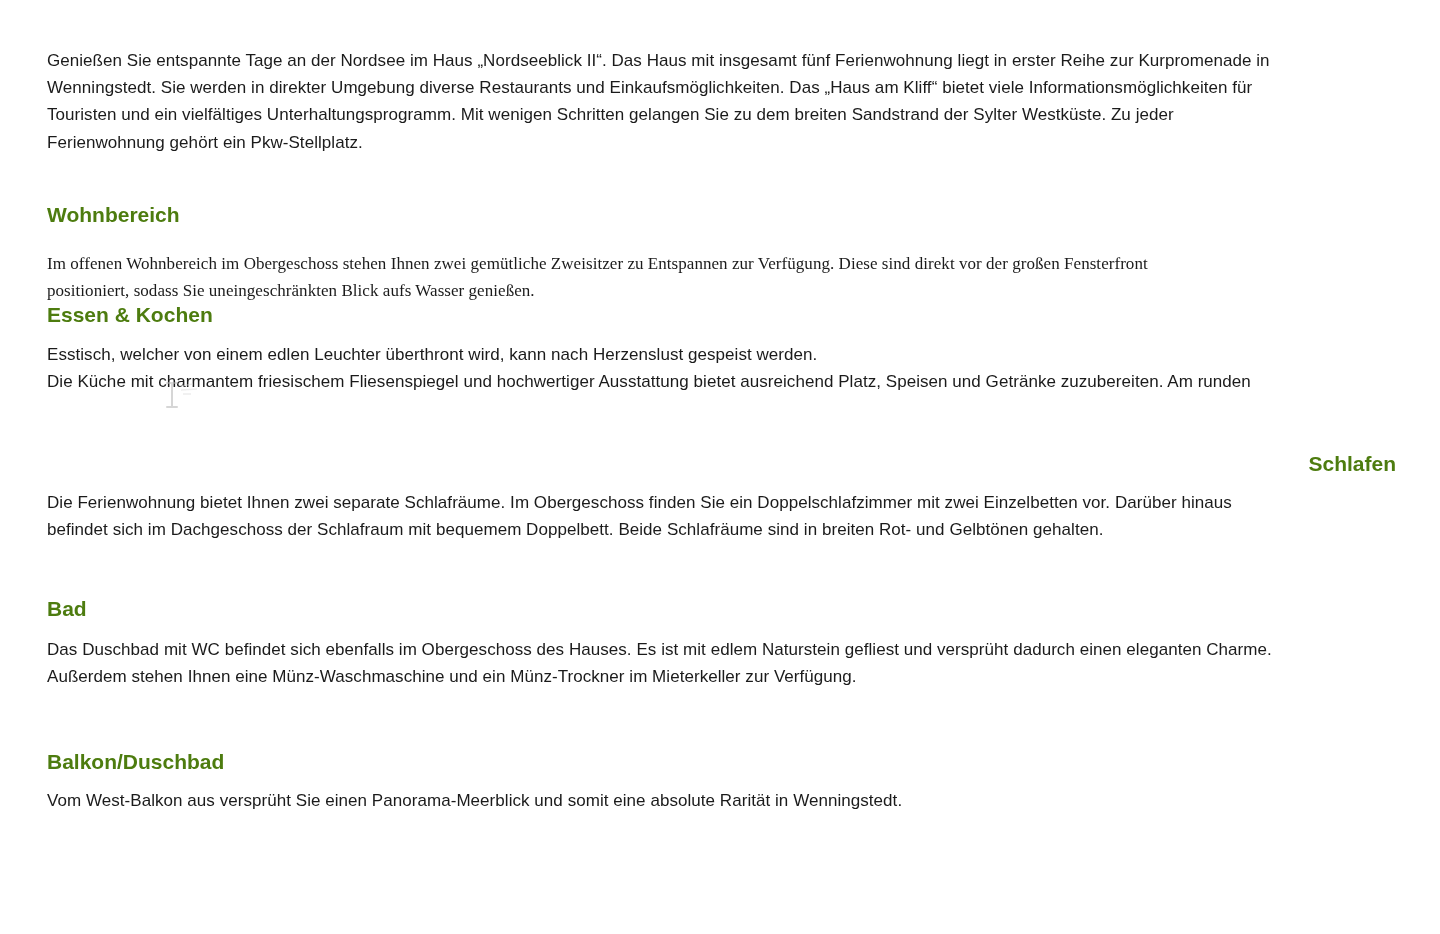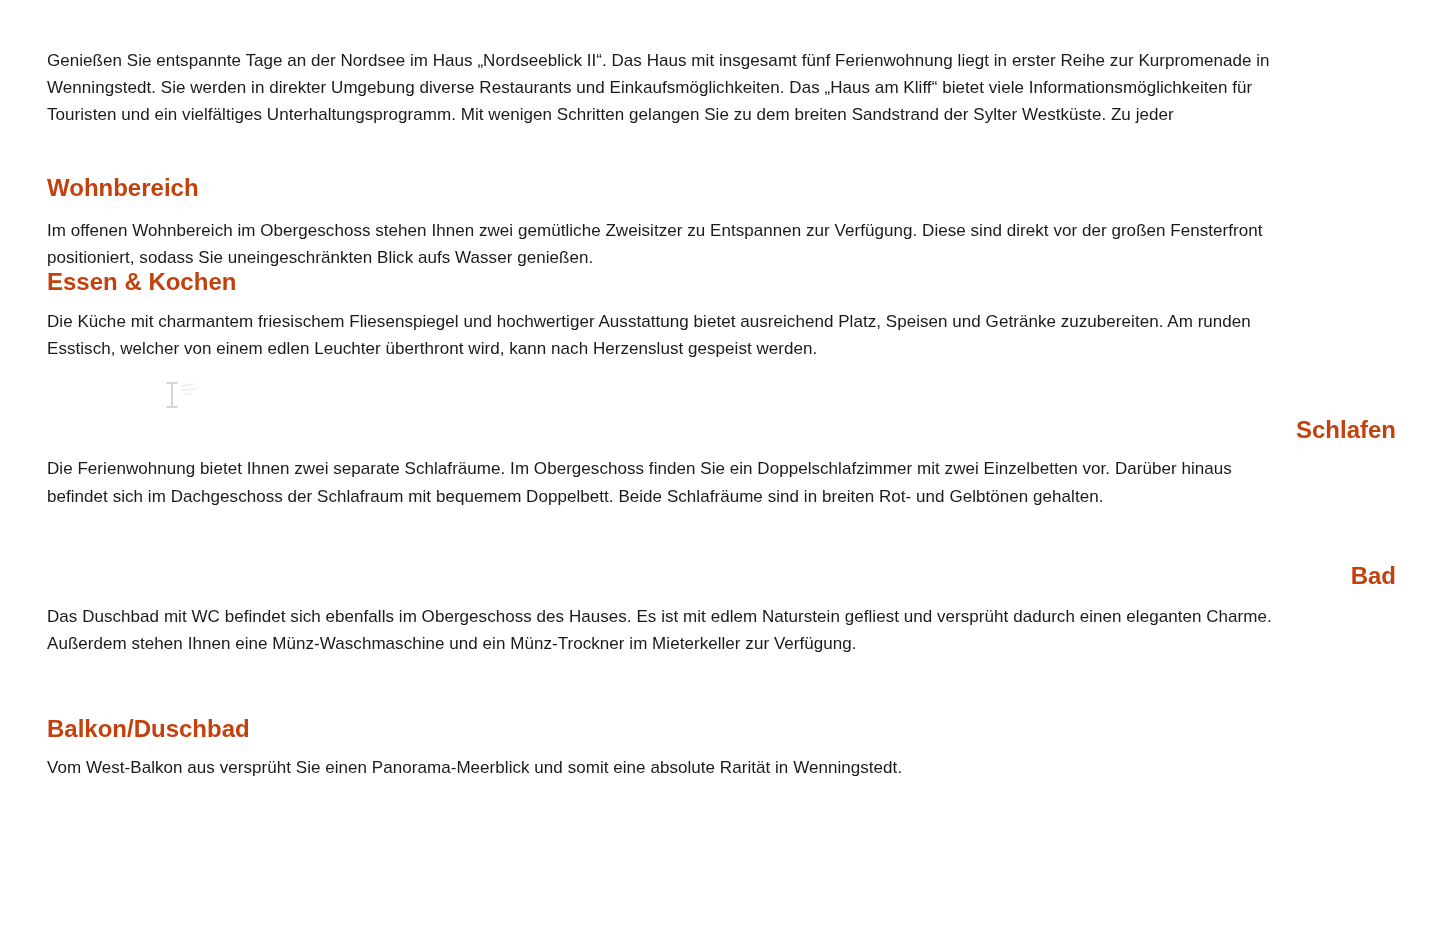--- a/index.html
+++ b/index.html
@@ -27,35 +27,35 @@
   .para {
     font-size: 17px;
     line-height: 27.2px;
     letter-spacing: 0.05px;
     color: #1b1b1b;
   }
   .para .line {
     white-space: nowrap;
   }
   .heading {
-    font-size: 24px;
+    font-size: 21px;
     font-weight: 700;
     line-height: 22px;
-    color: #c2410c;
+    color: #4d7c0f;
     white-space: nowrap;
   }
   
   .m-intro   { margin-top: 47px; }
   .m-h1      { margin-top: 48px; }
-  .m-p2      { margin-top: 18px; }
+  .m-p2      { margin-top: 24px; font-family: Liberation Serif, serif; }
   .m-h2      { }
   .m-p3      { margin-top: 15px; }
   .m-h3      { margin-top: 57px; text-align: right; }
   .m-p4      { margin-top: 14px; }
-  .m-h4      { margin-top: 55px; text-align: right; }
+  .m-h4      { margin-top: 55px; }
   .m-p5      { margin-top: 16px; }
   .m-h5      { margin-top: 61px; }
   .m-p6      { margin-top: 14px; }
 
   
   .cursor-ibeam {
     position: absolute;
     left: 163px;
     top: 333px;
     width: 42px;
@@ -66,32 +66,33 @@
 </style>
 </head>
 <body>
 
 <div class="doc">
 
   <div class="para m-intro">
     <div class="line">Genießen Sie entspannte Tage an der Nordsee im Haus „Nordseeblick II“. Das Haus mit insgesamt fünf Ferienwohnung liegt in erster Reihe zur Kurpromenade in</div>
     <div class="line">Wenningstedt. Sie werden in direkter Umgebung diverse Restaurants und Einkaufsmöglichkeiten. Das „Haus am Kliff“ bietet viele Informationsmöglichkeiten für</div>
     <div class="line">Touristen und ein vielfältiges Unterhaltungsprogramm. Mit wenigen Schritten gelangen Sie zu dem breiten Sandstrand der Sylter Westküste. Zu jeder</div>
+    <div class="line">Ferienwohnung gehört ein Pkw-Stellplatz.</div>
   </div>
 
   <div class="heading m-h1">Wohnbereich</div>
   <div class="para m-p2">
     <div class="line">Im offenen Wohnbereich im Obergeschoss stehen Ihnen zwei gemütliche Zweisitzer zu Entspannen zur Verfügung. Diese sind direkt vor der großen Fensterfront</div>
     <div class="line">positioniert, sodass Sie uneingeschränkten Blick aufs Wasser genießen.</div>
   </div>
 
   <div class="heading m-h2">Essen &amp; Kochen</div>
   <div class="para m-p3">
+    <div class="line">Esstisch, welcher von einem edlen Leuchter überthront wird, kann nach Herzenslust gespeist werden.</div>
     <div class="line">Die Küche mit charmantem friesischem Fliesenspiegel und hochwertiger Ausstattung bietet ausreichend Platz, Speisen und Getränke zuzubereiten. Am runden</div>
-    <div class="line">Esstisch, welcher von einem edlen Leuchter überthront wird, kann nach Herzenslust gespeist werden.</div>
   </div>
 
   <div class="heading m-h3">Schlafen</div>
   <div class="para m-p4">
     <div class="line">Die Ferienwohnung bietet Ihnen zwei separate Schlafräume. Im Obergeschoss finden Sie ein Doppelschlafzimmer mit zwei Einzelbetten vor. Darüber hinaus</div>
     <div class="line">befindet sich im Dachgeschoss der Schlafraum mit bequemem Doppelbett. Beide Schlafräume sind in breiten Rot- und Gelbtönen gehalten.</div>
   </div>
 
   <div class="heading m-h4">Bad</div>
   <div class="para m-p5">

